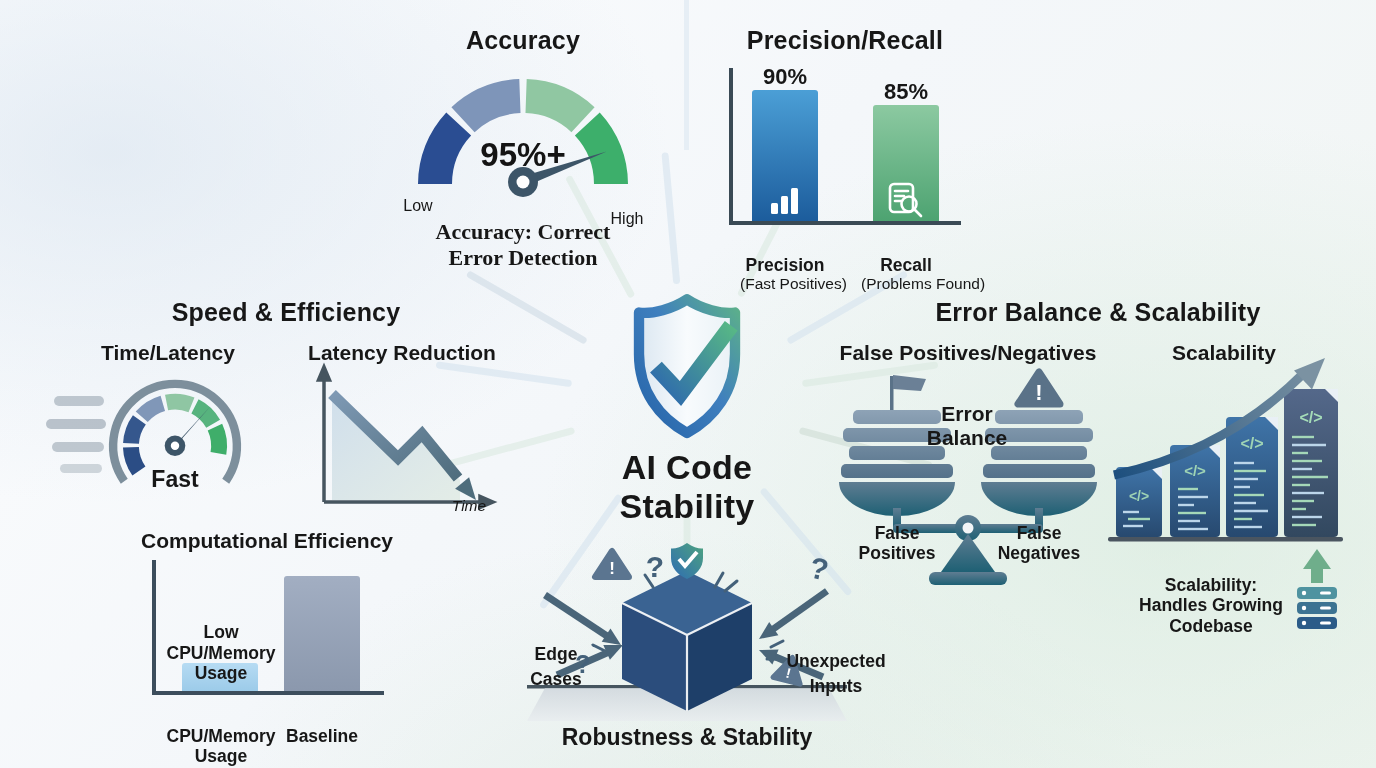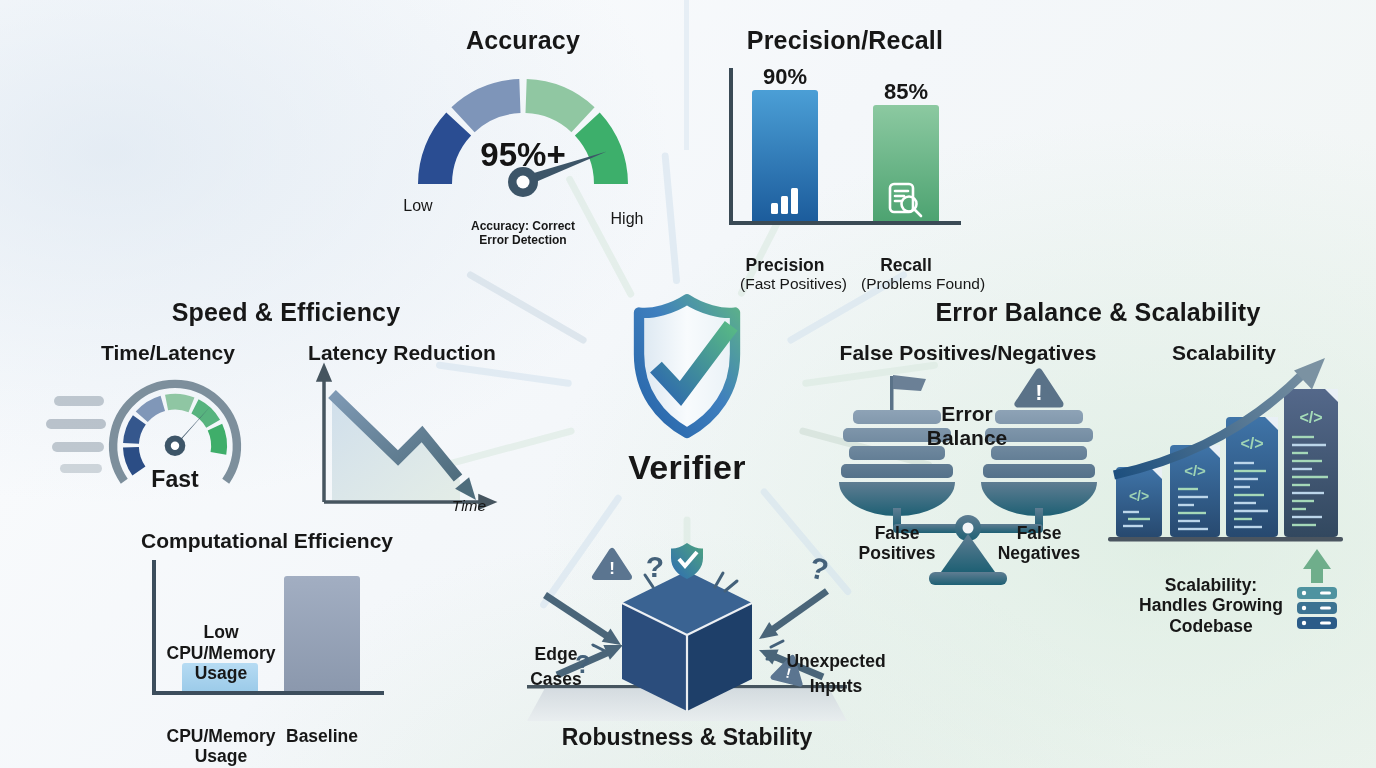--- a/index.html
+++ b/index.html
@@ -14,21 +14,21 @@
       linear-gradient(135deg,#fcfdfe 0%,#f4f7fa 45%,#f0f5f1 100%);
     position:relative;
   }
   .abs { position:absolute; }
   .label { position:absolute; text-align:center; font-weight:bold; line-height:1.15; }
   .h1 { font-size:25px; letter-spacing:.2px; }
   .h2 { font-size:21px; }
   .h3 { font-size:17.5px;margin-top:27px; }
   .small { font-size:16px; }
   .pct { font-size:22px; font-weight:bold; }
-  .caption { font-size:12px; font-weight:bold; line-height:1.2; }
+  .caption { font-size:22px; font-weight:bold; line-height:1.2;font-family:Liberation Serif, serif; }
   .center-title { font-size:34px; font-weight:bold; letter-spacing:.3px; }
   .sub { font-weight:normal; font-size:15.5px; }
   .bar { position:absolute; border-radius:3px 3px 0 0; }
   svg { display:block; }
   .fold { fill:#e9f0f6; }
 </style>
 </head>
 <body>
 
 <div class="abs" style="left:684px;top:0;width:5px;height:150px;background:#dfe9f2;opacity:.7;"></div>
@@ -168,21 +168,22 @@
     </linearGradient>
     <linearGradient id="checkGrad" gradientUnits="userSpaceOnUse" x1="52" y1="106" x2="132" y2="34">
       <stop offset="0" stop-color="#2d68ae"></stop>
       <stop offset="1" stop-color="#57b786"></stop>
     </linearGradient>
   </defs>
   <path d="M85,6 C100,16 122,22 136,20 L136,64 C136,104 114,132 85,148 C56,132 34,104 34,64 L34,20 C48,22 70,16 85,6 Z" fill="url(#shieldFace)" stroke="url(#shieldStroke)" stroke-width="11" stroke-linejoin="round"></path>
   <polyline points="52,78 78,106 132,34" fill="none" stroke="url(#checkGrad)" stroke-width="17"></polyline>
 </svg>
 <div class="label center-title" style="left:557px;top:448px;width:260px;">
-  <span style="display:block;">Verifier</span>
+  <span style="display:block;">AI Code</span>
+  <span style="display:block;">Stability</span>
 </div>
 
 <div class="label h1" style="left:918px;top:298px;width:360px;">Error Balance &amp; Scalability</div>
 <div class="label h2" style="left:838px;top:341px;width:260px;">False Positives/Negatives</div>
 <div class="label h2" style="left:1124px;top:341px;width:200px;">Scalability</div>
 
 <svg class="abs" style="left:833px;top:364px;" width="270" height="225" viewBox="0 0 270 225">
   <defs>
     <linearGradient id="balGrad" x1="0" y1="0" x2="0" y2="1">
       <stop offset="0" stop-color="#5f7d92"></stop>

